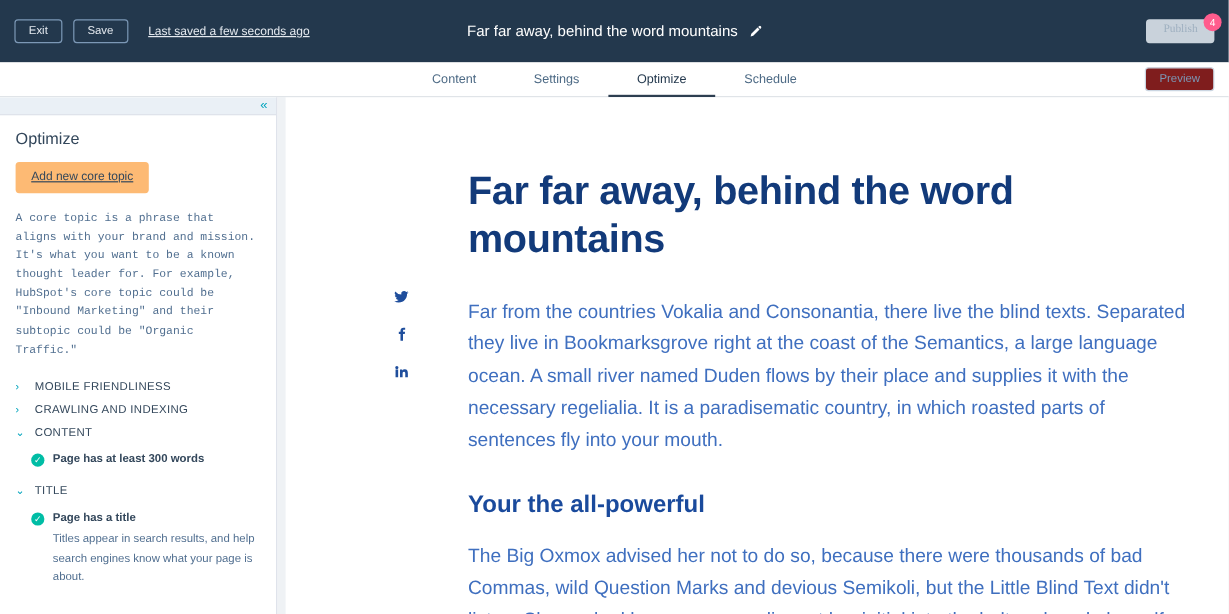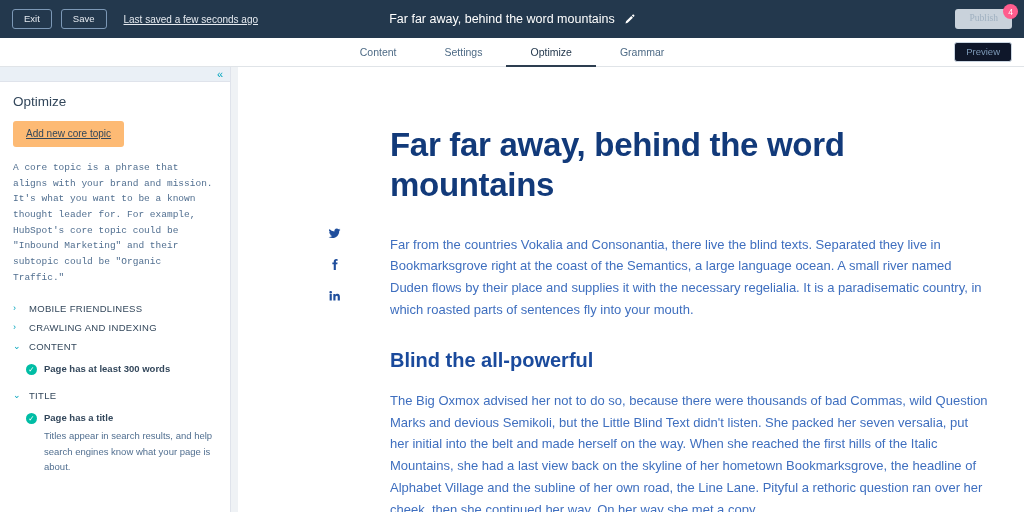--- a/index.html
+++ b/index.html
@@ -6,21 +6,21 @@
   html, body {
     width: 1024px; height: 512px;
     overflow: hidden;
     font-family: "Liberation Sans", sans-serif;
     background: #ffffff;
   }
 
   
   .topbar {
     position: relative;
-    height: 38px;
+    height: 52px;
     background: #23384d;
     display: flex;
     align-items: center;
     padding: 0 12px;
   }
   .topbar-left { display: flex; align-items: center; gap: 9px; }
   .hdr-btn {
     border: 1px solid #7c98b6;
     background: transparent;
     color: #e5eaf0;
@@ -108,21 +108,21 @@
     color: #23384d;
     border-bottom-color: #2d3e50;
   }
   .preview-wrap {
     position: absolute;
     right: 12px; top: 0; bottom: 0;
     display: flex; align-items: center;
   }
   .preview-btn {
     border: 1px solid #cbd6e2;
-    background: #0f172a;
+    background: #7f1d1d;
     color: #7c98b6;
     font-family: "Liberation Sans", sans-serif;
     font-size: 9.5px;
     border-radius: 3px;
     padding: 4px 11px;
     line-height: 1;
     cursor: pointer;
   }
 
   
@@ -270,21 +270,21 @@
     margin-bottom: 28px;
   }
   h2.art-h2 {
     font-size: 20px;
     line-height: 1.25;
     color: #1a4a9c;
     font-weight: bold;
     margin: 27px 0 17px 0;
   }
   p.art-p {
-    font-size: 13px;
+    font-size: 16px;
     line-height: 1.68;
     color: #3f6fbf;
     margin-bottom: 17px;
   }
 </style>
 </head>
 <body>
 
 <div class="topbar">
   <div class="topbar-left">
@@ -304,21 +304,21 @@
     <button class="publish-btn">Publish</button>
     <span class="publish-badge">4</span>
   </div>
 </div>
 
 <div class="tabbar">
   <div class="tabs">
     <div class="tab">Content</div>
     <div class="tab">Settings</div>
     <div class="tab active">Optimize</div>
-    <div class="tab">Grammar</div>
+    <div class="tab">Schedule</div>
   </div>
   <div class="preview-wrap">
     <button class="preview-btn">Preview</button>
   </div>
 </div>
 
 <div class="shell">
 
   <div class="sidebar">
     <div class="collapse-bar">
@@ -383,20 +383,20 @@
         <span class="share-ico">
           <svg width="13" height="13" viewBox="0 0 24 24">
               <path fill="#1f4e9c" d="M4.98 3.5a2.5 2.5 0 1 1 0 5 2.5 2.5 0 0 1 0-5zM3 9h4v12H3V9zm6.5 0h3.8v1.7h.05a4.2 4.2 0 0 1 3.8-2.1c4 0 4.8 2.6 4.8 6.1V21h-4v-5.6c0-1.3 0-3-1.9-3s-2.2 1.4-2.2 2.9V21h-4V9z"></path>
             </svg>
         </span>
       </div>
 
       <div class="article">
         <h1 class="art-h1">Far far away, behind the word mountains</h1>
         <p class="art-p">Far from the countries Vokalia and Consonantia, there live the blind texts. Separated they live in Bookmarksgrove right at the coast of the Semantics, a large language ocean. A small river named Duden flows by their place and supplies it with the necessary regelialia. It is a paradisematic country, in which roasted parts of sentences fly into your mouth.</p>
-        <h2 class="art-h2">Blind the all-powerful</h2>
+        <h2 class="art-h2">Your the all-powerful</h2>
         <p class="art-p">The Big Oxmox advised her not to do so, because there were thousands of bad Commas, wild Question Marks and devious Semikoli, but the Little Blind Text didn't listen. She packed her seven versalia, put her initial into the belt and made herself on the way. When she reached the first hills of the Italic Mountains, she had a last view back on the skyline of her hometown Bookmarksgrove, the headline of Alphabet Village and the subline of her own road, the Line Lane. Pityful a rethoric question ran over her cheek, then she continued her way. On her way she met a copy.</p>
         <p class="art-p">The copy warned the Little Blind Text, that where it came from it would have been rewritten a thousand</p>
       </div>
 
     </div>
   </div>
 </div>
 
 </body></html>

